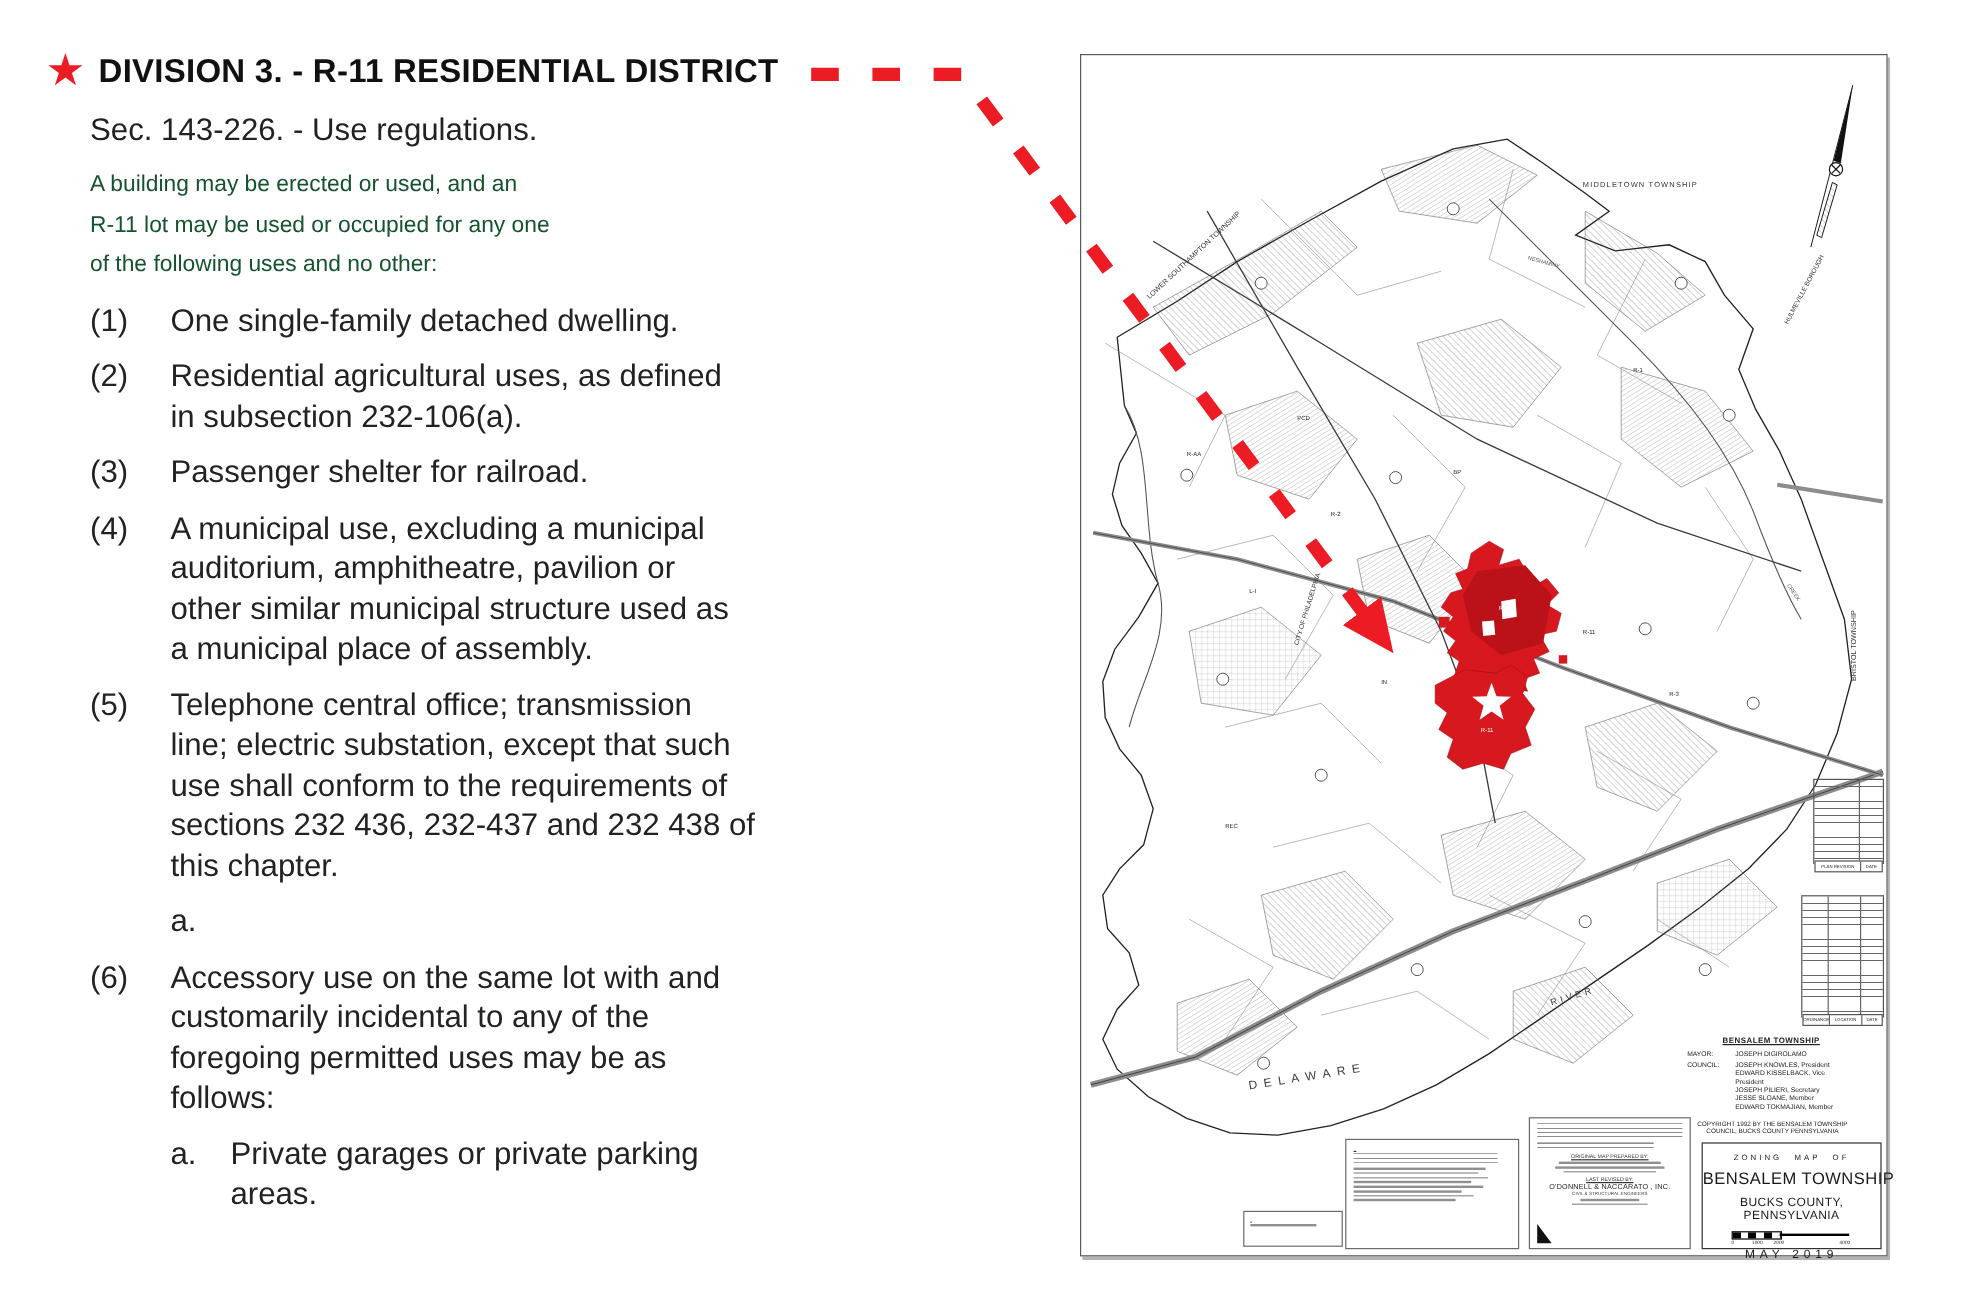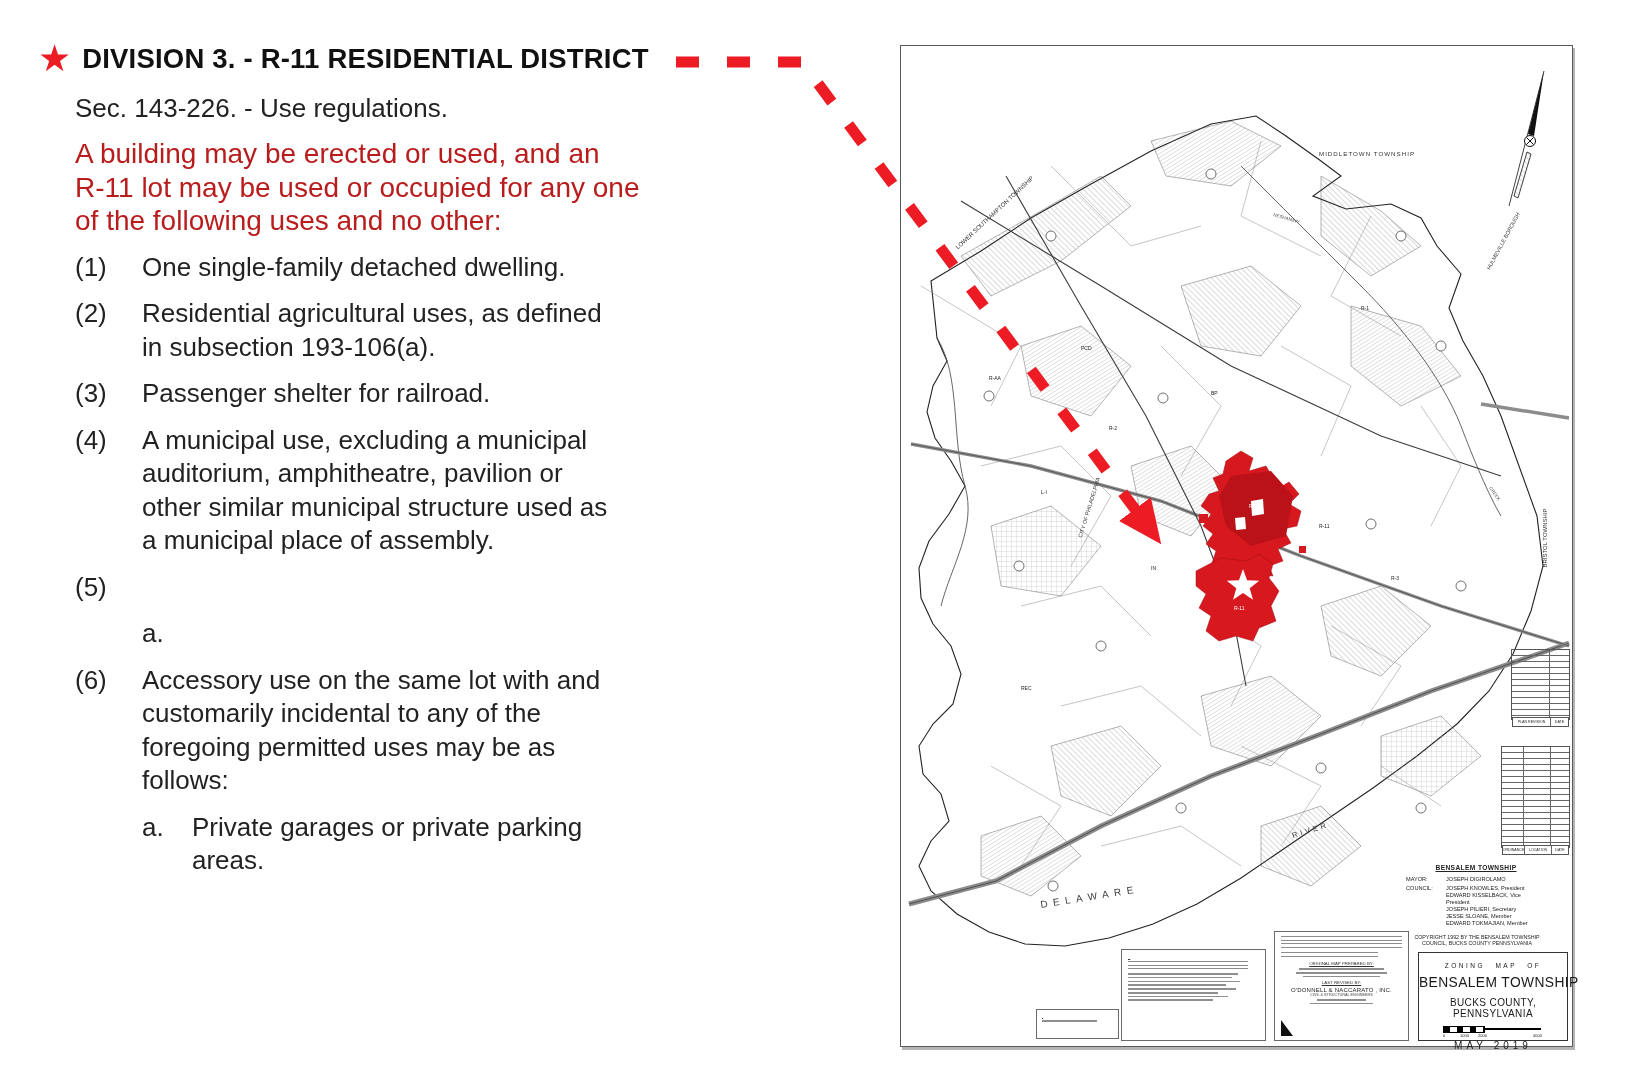--- a/index.html
+++ b/index.html
@@ -5,21 +5,21 @@
   html,body{margin:0;padding:0;background:#ffffff;}
   .page{position:relative;width:1650px;height:1087px;background:#ffffff;overflow:hidden;
         font-family:"Liberation Sans",sans-serif;}
 
   
   .article{position:absolute;left:38px;top:42px;width:810px;color:#1c1c1c;}
   .title-row{display:flex;align-items:center;gap:11px;}
   .star{color:#ed1b23;font-size:37px;line-height:34px;}
   .division-title{font-size:27.5px;font-weight:700;margin:0;letter-spacing:.2px;white-space:nowrap;color:#111;}
   .section-heading{font-size:26px;font-weight:400;margin:17px 0 0 37px;color:#222;}
-  .intro{font-size:28px;line-height:33.5px;margin:13px 0 0 37px;white-space:pre-line;color:#b91c1c;}
+  .intro{font-size:19px;line-height:33.5px;margin:13px 0 0 37px;white-space:pre-line;color:#14532d;}
   .olist{margin:3px 0 0 37px;}
   .li{display:flex;margin-top:13px;font-size:26px;line-height:33.5px;color:#222;}
   .li .num{width:67px;flex:none;}
   .li .txt{white-space:pre-line;}
   .li.sub{margin-left:67px;}
   .li.sub .num{width:50px;}
 
   
   .sheet{position:absolute;left:900px;top:45px;width:671px;height:1000px;background:#fff;
          border:1px solid #5a5a5a;box-shadow:2px 3px 0 rgba(130,130,130,.6);}
@@ -102,35 +102,40 @@
 of the following uses and no other:</p>
 
     <div class="olist">
       <div class="li">
         <span class="num">(1)</span>
         <span class="txt">One single-family detached dwelling.</span>
       </div>
       <div class="li">
         <span class="num">(2)</span>
         <span class="txt">Residential agricultural uses, as defined
-in subsection 193-106(a).</span>
+in subsection 232-106(a).</span>
       </div>
       <div class="li">
         <span class="num">(3)</span>
         <span class="txt">Passenger shelter for railroad.</span>
       </div>
       <div class="li">
         <span class="num">(4)</span>
         <span class="txt">A municipal use, excluding a municipal
 auditorium, amphitheatre, pavilion or
 other similar municipal structure used as
 a municipal place of assembly.</span>
       </div>
       <div class="li">
         <span class="num">(5)</span>
+        <span class="txt">Telephone central office; transmission
+line; electric substation, except that such
+use shall conform to the requirements of
+sections 232 436, 232-437 and 232 438 of
+this chapter.</span>
       </div>
       <div class="li sub">
         <span class="num">a.</span>
       </div>
       <div class="li">
         <span class="num">(6)</span>
         <span class="txt">Accessory use on the same lot with and
 customarily incidental to any of the
 foregoing permitted uses may be as
 follows:</span>

